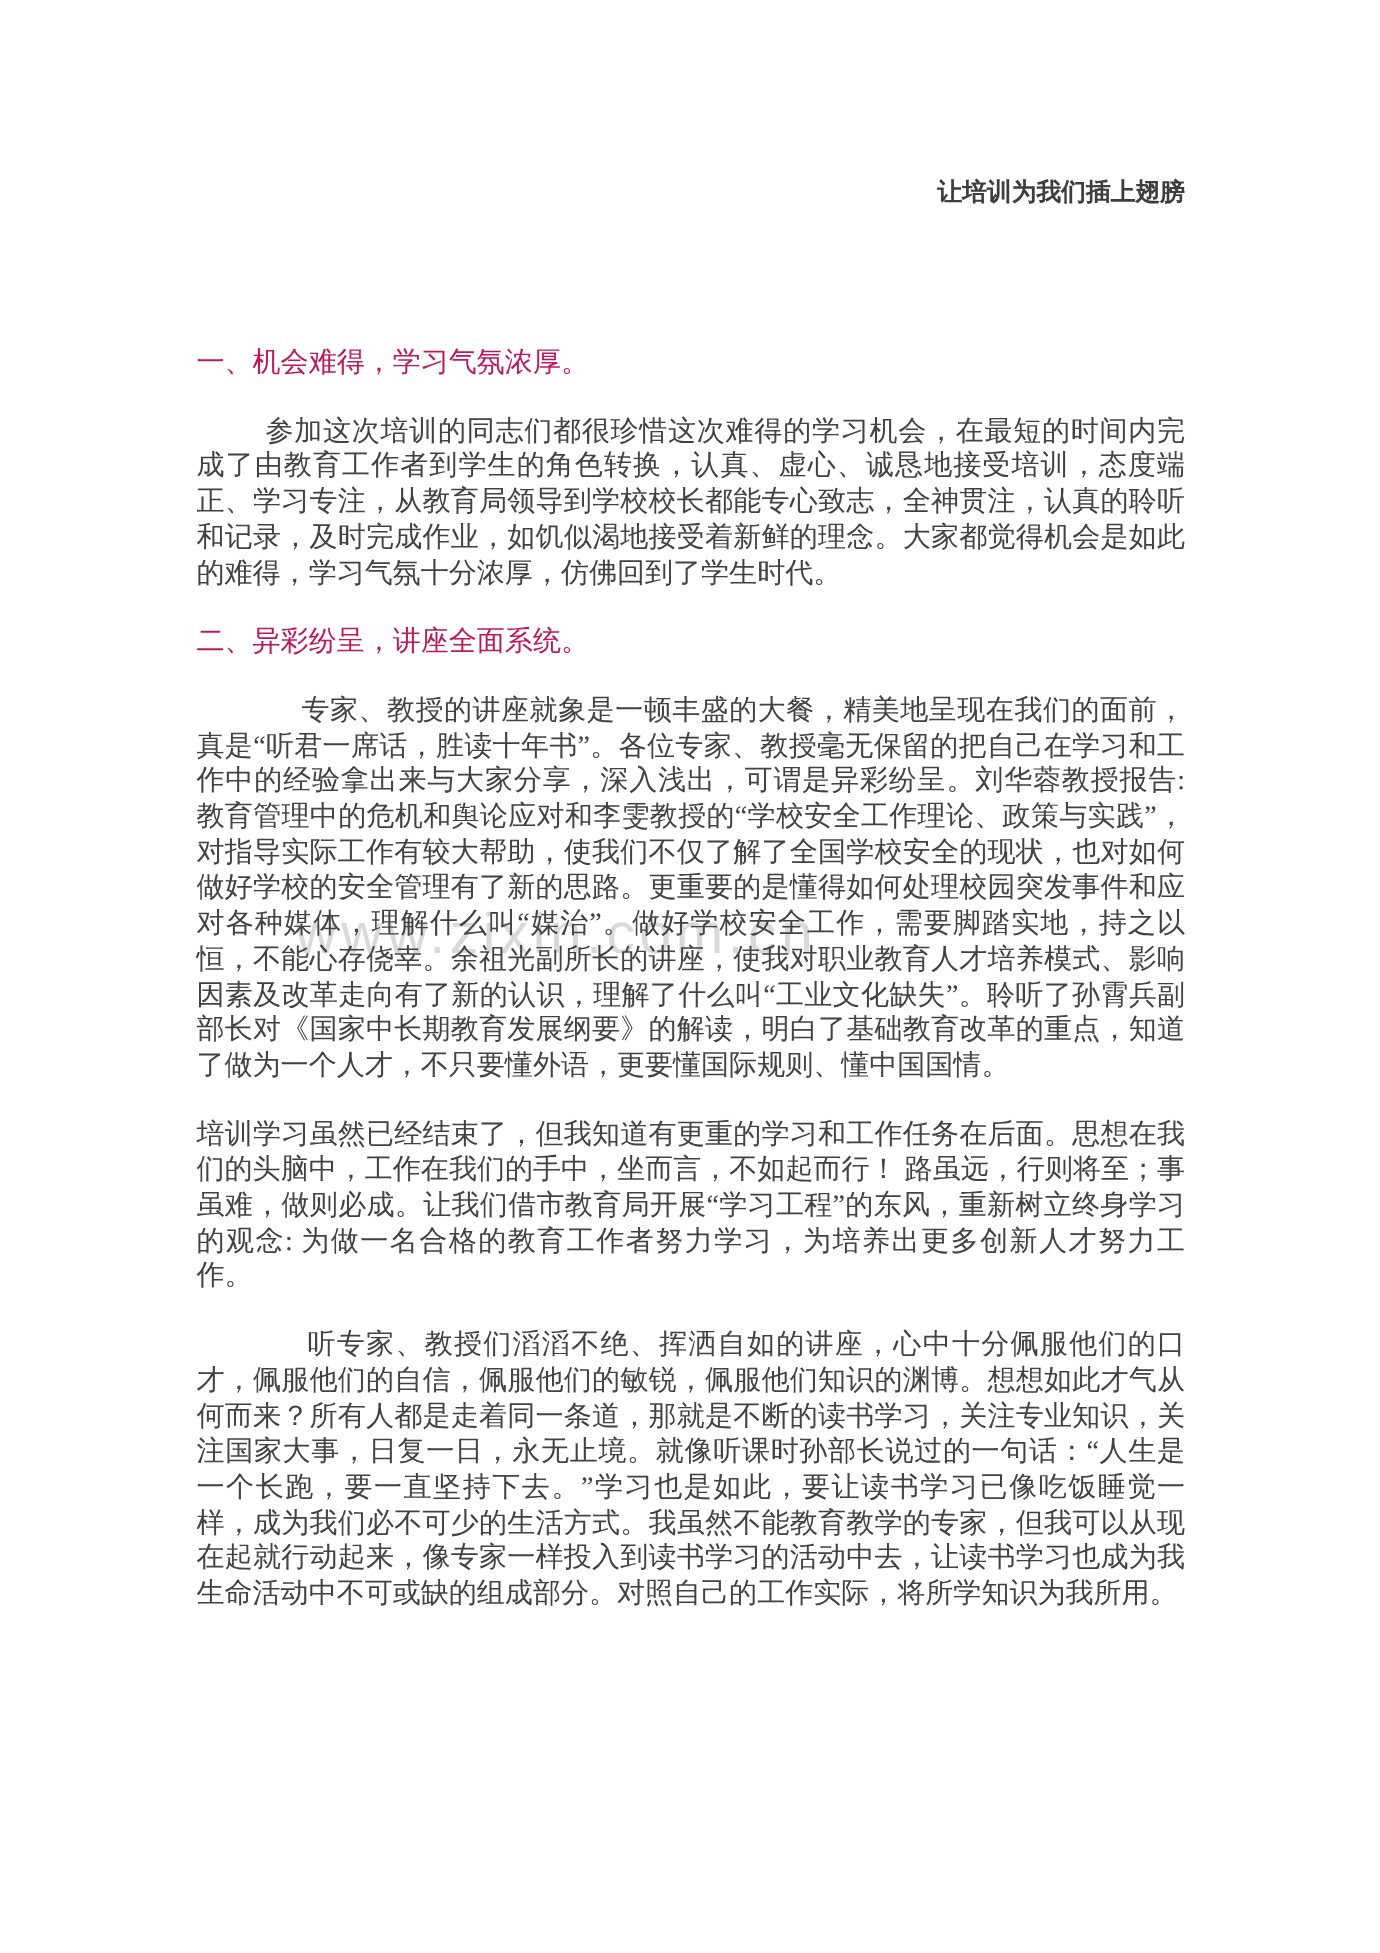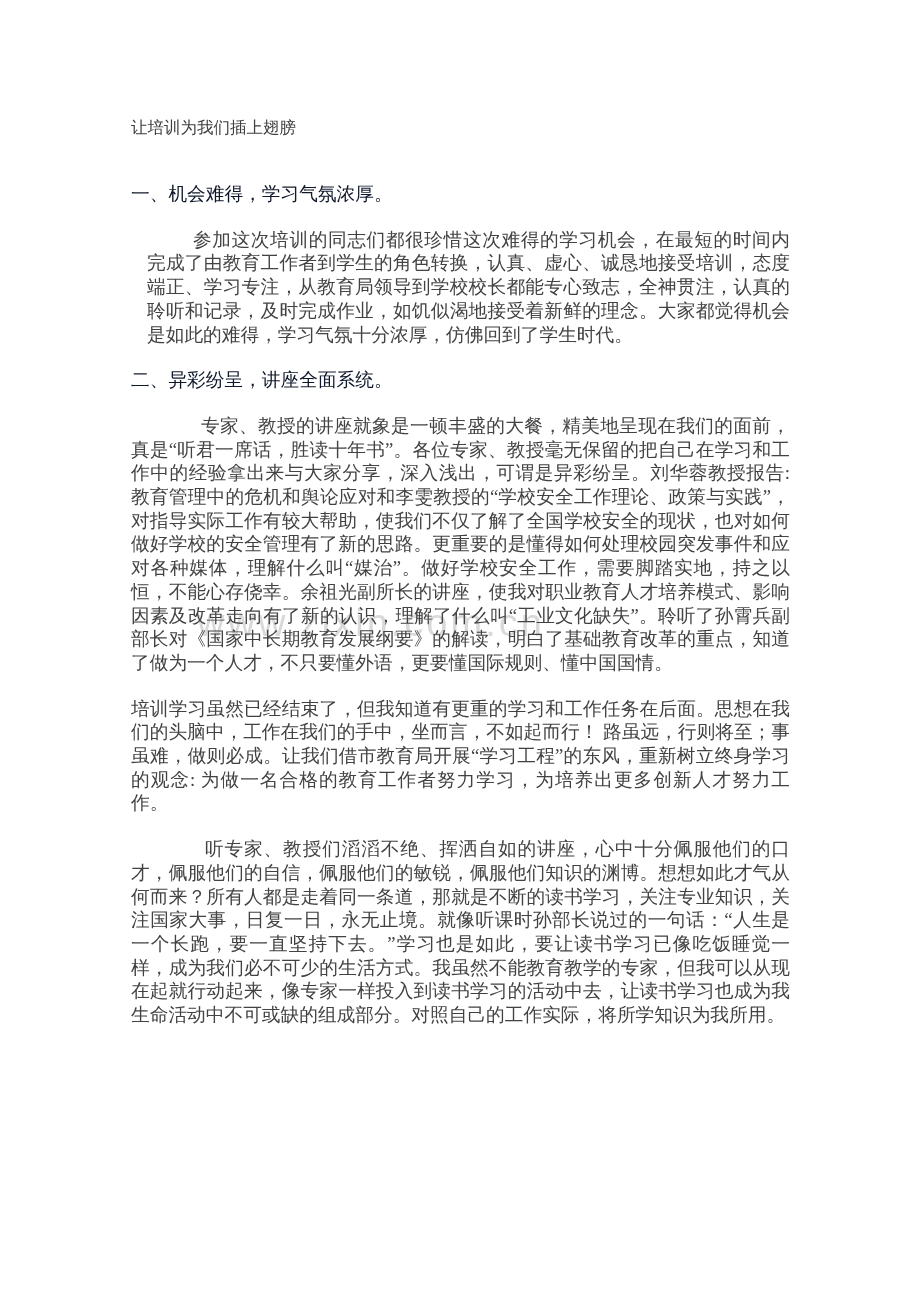--- a/index.html
+++ b/index.html
@@ -29,41 +29,41 @@
     user-select: none;
   }
   .content {
     position: absolute;
     left: 131px;
     top: 0;
     width: 659px;
     z-index: 1;
   }
   .doc-title {
-    margin: 116px 0 42px 0;
+    margin: 116px 0 90px 0;
     font-size: 16.5px;
-    font-weight: normal;
+    font-weight: bold;
     line-height: 24px;
-    text-align: left;
+    text-align: right;
     color: #3d3d3d;
   }
   .heading {
     margin: 4px 0 22px 0;
     font-size: 18.7px;
     line-height: 23.7px;
-    color: #0f172a;
+    color: #be185d;
   }
   .para {
     margin: 0 0 22px 0;
     font-size: 18.7px;
     line-height: 23.7px;
     text-align: justify;
     color: #424242;
   }
-  .indent-sm { text-indent: 46px; margin-left: 16px; }
+  .indent-sm { text-indent: 46px; }
   .indent-lg { text-indent: 70px; }
   .indent-xl { text-indent: 74px; }
   .indent-0  { text-indent: 0; }
 </style>
 </head>
 <body>
 
 <div class="page">
 
   <div class="watermark">www.zixin.com.cn</div>

